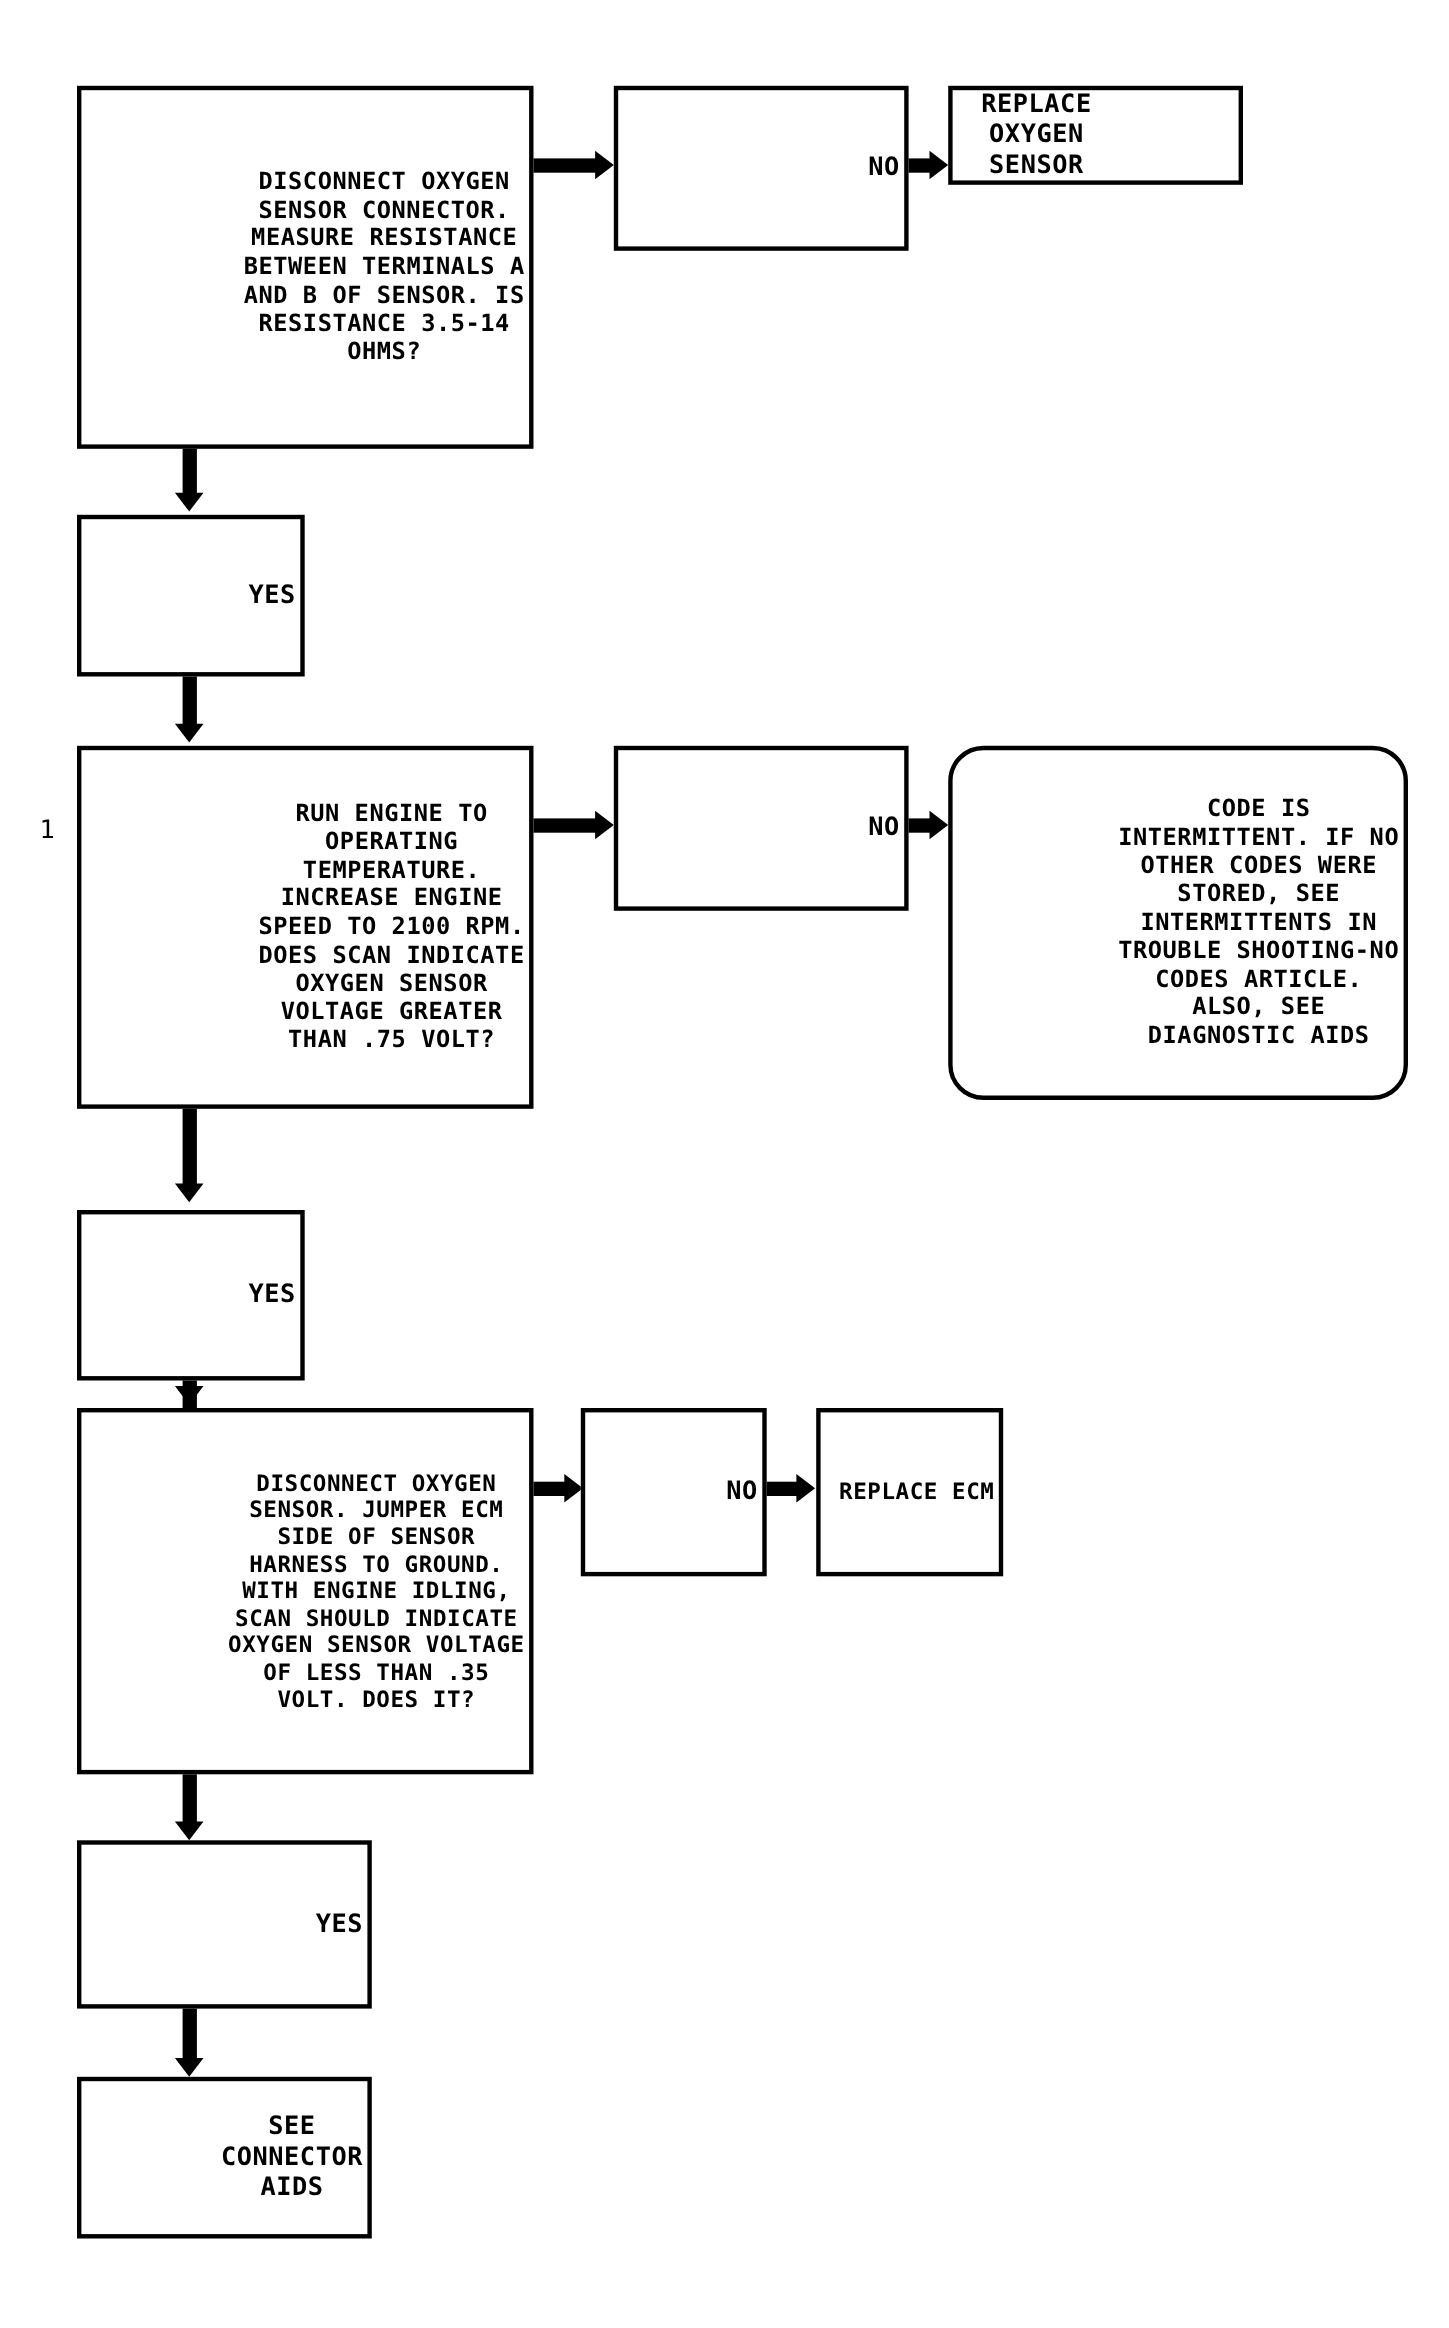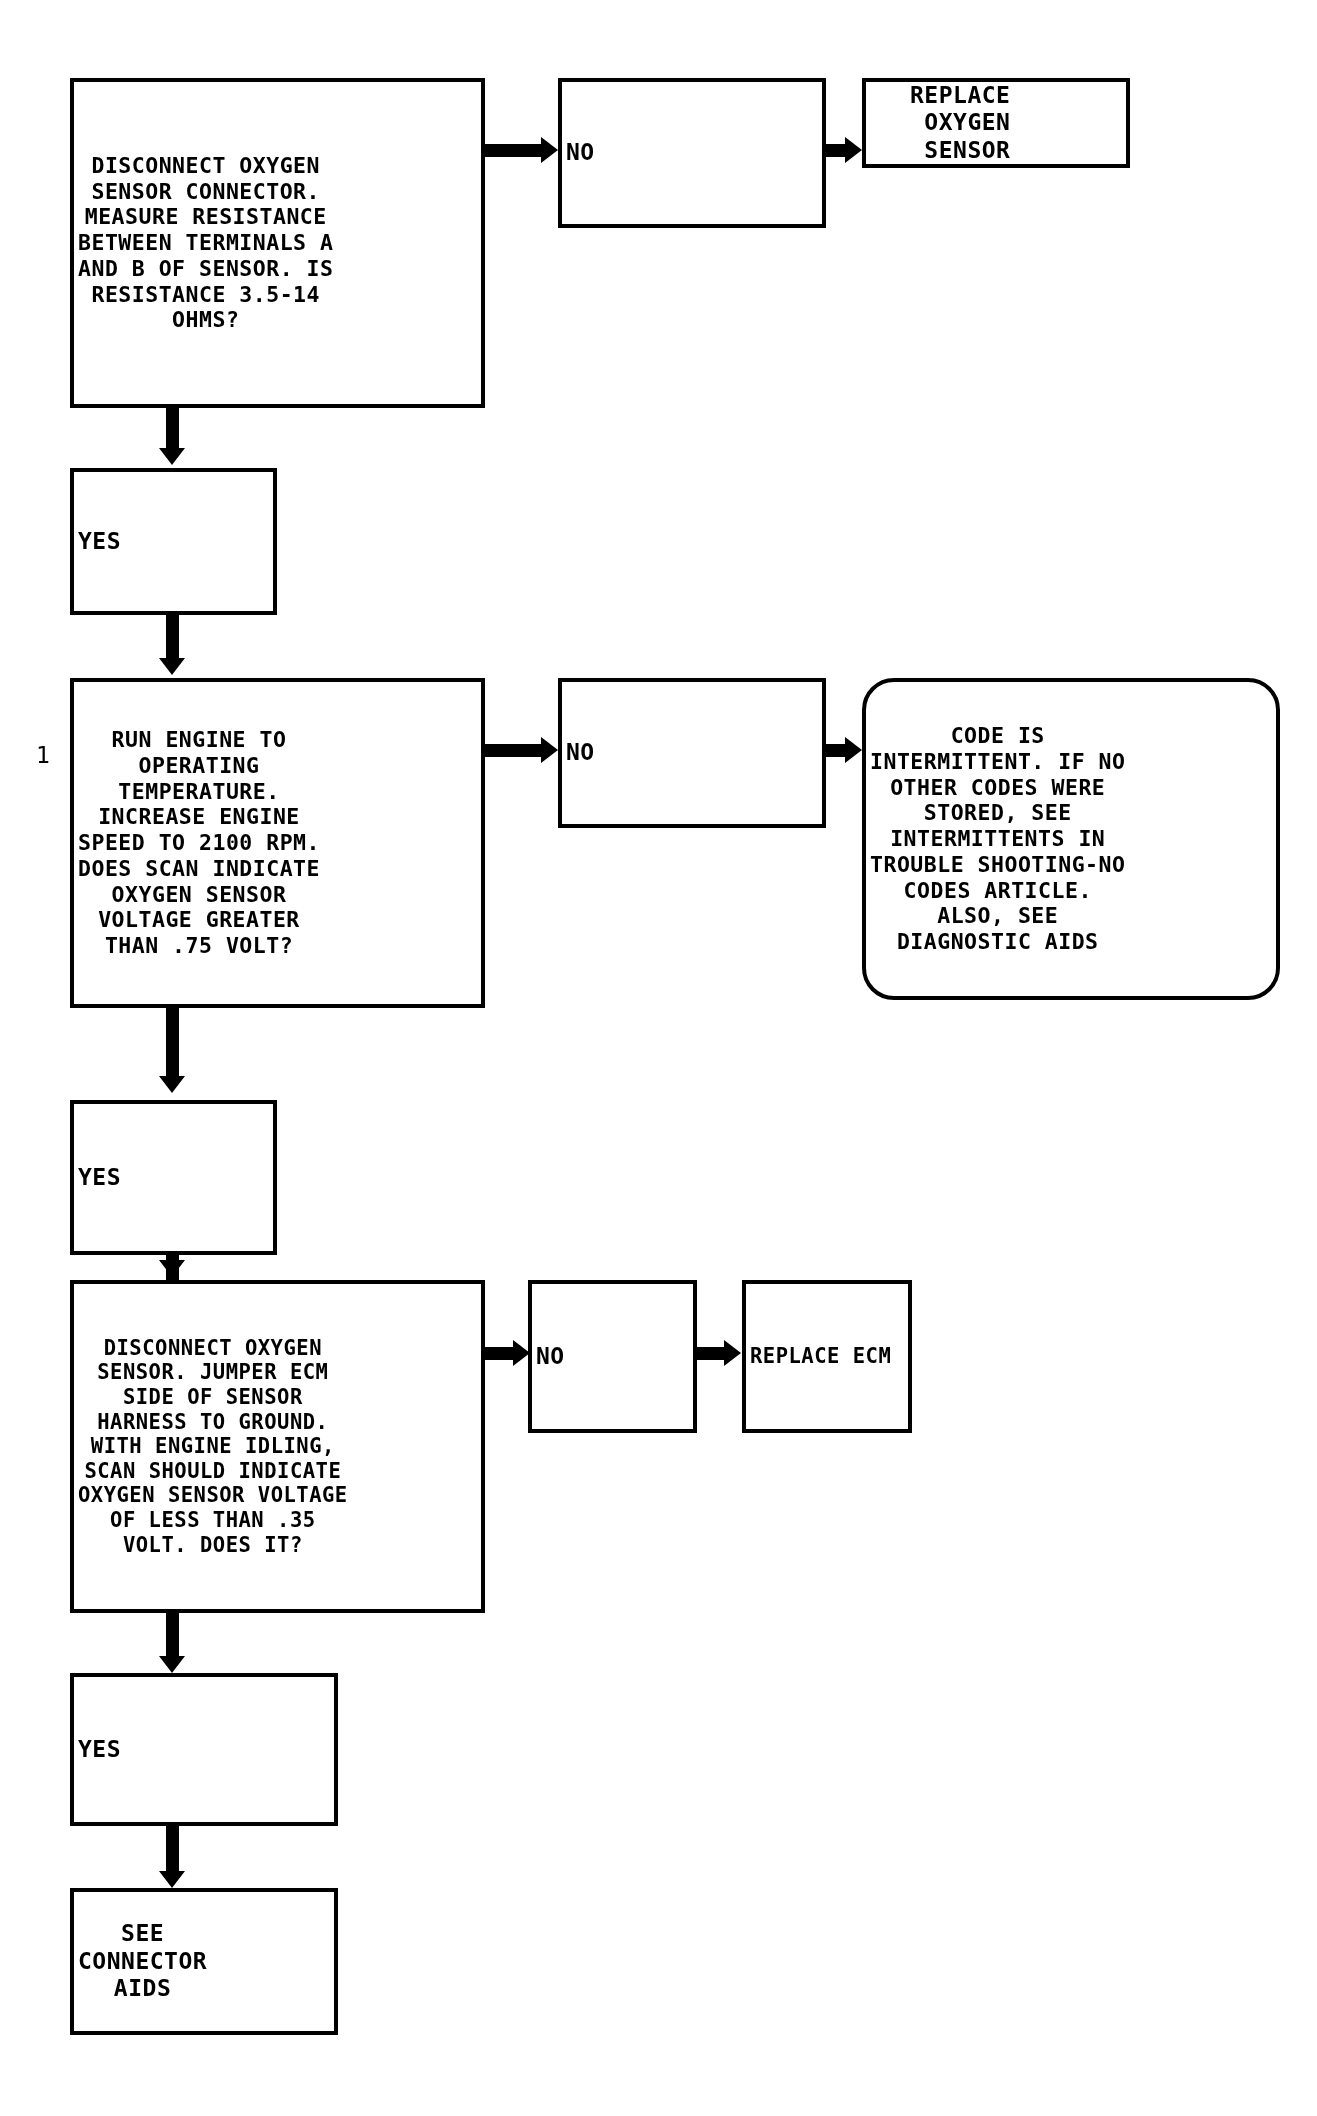--- a/index.html
+++ b/index.html
@@ -15,38 +15,38 @@
     font-family: "DejaVu Sans Mono", "Liberation Mono", monospace;
     overflow: hidden;
   }
   .node {
     position: absolute;
     box-sizing: border-box;
     border: 4px solid #000000;
     background: #ffffff;
     display: flex;
     align-items: center;
-    justify-content: flex-start;
+    justify-content: flex-end;
     text-align: center;
   }
   .node .txt {
     white-space: pre-line;
     color: #000000;
     font-weight: 700;
     letter-spacing: 0.5px;
     line-height: 1.20;
     padding: 0 4px;
   }
   
   .t-body  { font-size: 21.5px; }
   .t-short { font-size: 23px; }
   .t-small { font-size: 20.5px; }
 
   .node.leftalign { justify-content: flex-start; }
-  .node.leftalign .txt { text-align: right; padding-left: 44px; }
+  .node.leftalign .txt { text-align: center; padding-left: 26px; }
 
   
   .conn {
     position: absolute;
     background: #000000;
   }
   .arrow-down {
     position: absolute;
     width: 0; height: 0;
     border-left: 13px solid transparent;

